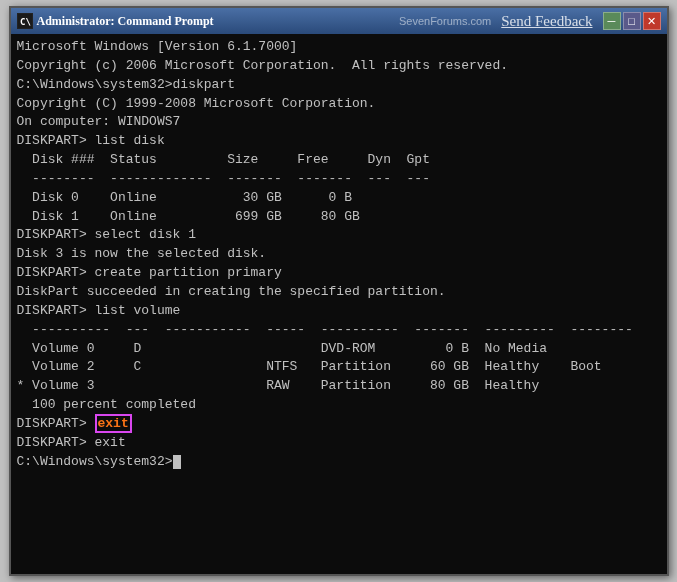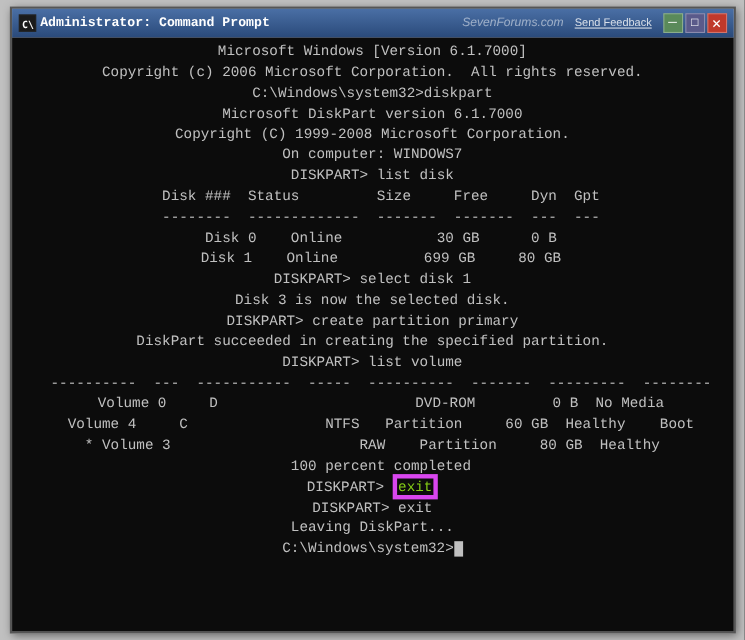--- a/index.html
+++ b/index.html
@@ -39,34 +39,33 @@
       background: #222;
       display: inline-flex;
       align-items: center;
       justify-content: center;
       font-size: 10px;
       font-weight: bold;
       color: white;
     }
     .titlebar-text {
       font-size: 12px;
-      font-family: Liberation Mono, monospace;
+      font-family: Liberation Serif, serif;
       font-weight: bold;
       flex: 1;
     }
     .titlebar-watermark {
       font-size: 11px;
       font-family: Arial, sans-serif;
       color: rgba(255,255,255,0.5);
       margin-right: 10px;
-      font-style: italic;
     }
     .titlebar-feedback {
-      font-size: 10px;
-      font-family: Liberation Sans, sans-serif;
+      font-size: 15px;
+      font-family: Liberation Serif, serif;
       color: rgba(255,255,255,0.8);
       text-decoration: underline;
       margin-right: 10px;
       cursor: pointer;
     }
     .titlebar-buttons {
       display: flex;
       gap: 2px;
     }
     .tb-btn {
@@ -86,39 +85,39 @@
     .tb-btn.close { background: #c0392b; }
     .console-area {
       flex: 1;
       background: #0c0c0c;
       color: #c0c0c0;
       overflow-y: scroll;
       overflow-x: hidden;
       padding: 4px 6px;
       line-height: 1.45;
       font-size: 13px;
-      text-align: center;
     }
     .console-area::-webkit-scrollbar {
       width: 16px;
       background: #c0c0c0;
     }
     .console-area::-webkit-scrollbar-thumb {
       background: #808080;
       border: 1px solid #555;
     }
     .console-area::-webkit-scrollbar-track {
       background: #c0c0c0;
     }
     .line { white-space: pre; }
     .exit-box {
       display: inline;
-      color: #84cc16;
-      border: 4px solid #d946ef;
+      color: #f97316;
+      border: 2px solid #d946ef;
       padding: 0 1px;
+      font-weight: bold;
     }
     .cursor {
       display: inline-block;
       width: 8px;
       height: 14px;
       background: #c0c0c0;
       vertical-align: text-bottom;
     }
   </style>
 </head>
@@ -140,21 +139,20 @@
       <div class="tb-btn maximize">□</div>
       <div class="tb-btn close">✕</div>
     </div>
   </div>
   <div class="console-area" id="console-output">
   <div class="line">Microsoft Windows [Version 6.1.7000]</div>
       <div class="line">Copyright (c) 2006 Microsoft Corporation.  All rights reserved.</div>
       <div class="line"></div>
       <div class="line">C:\Windows\system32&gt;diskpart</div>
       <div class="line"></div>
-      <div class="line">Microsoft DiskPart version 6.1.7000</div>
       <div class="line">Copyright (C) 1999-2008 Microsoft Corporation.</div>
       <div class="line">On computer: WINDOWS7</div>
       <div class="line"></div>
       <div class="line">DISKPART&gt; list disk</div>
       <div class="line"></div>
       <div class="line">  Disk ###  Status         Size     Free     Dyn  Gpt</div>
       <div class="line">  --------  -------------  -------  -------  ---  ---</div>
       <div class="line">  Disk 0    Online           30 GB      0 B</div>
       <div class="line">  Disk 1    Online          699 GB     80 GB</div>
       <div class="line"></div>
@@ -163,27 +161,26 @@
       <div class="line">Disk 3 is now the selected disk.</div>
       <div class="line"></div>
       <div class="line">DISKPART&gt; create partition primary</div>
       <div class="line"></div>
       <div class="line">DiskPart succeeded in creating the specified partition.</div>
       <div class="line"></div>
       <div class="line">DISKPART&gt; list volume</div>
       <div class="line"></div>
       <div class="line">  ----------  ---  -----------  -----  ----------  -------  ---------  --------</div>
       <div class="line">  Volume 0     D                       DVD-ROM         0 B  No Media</div>
-      <div class="line">  Volume 4     C                NTFS   Partition     60 GB  Healthy    Boot</div>
+      <div class="line">  Volume 2     C                NTFS   Partition     60 GB  Healthy    Boot</div>
       <div class="line">* Volume 3                      RAW    Partition     80 GB  Healthy</div>
       <div class="line"></div>
       <div class="line"></div>
       <div class="line">  100 percent completed</div>
       <div class="line"></div>
       <div class="line">DISKPART&gt; <span class="exit-box">exit</span></div>
       <div class="line"></div>
       <div class="line">DISKPART&gt; exit</div>
       <div class="line"></div>
-      <div class="line">Leaving DiskPart...</div>
       <div class="line"></div>
       <div class="line">C:\Windows\system32&gt;<span class="cursor"></span></div>
     </div>
 </div>
 
 </body></html>

